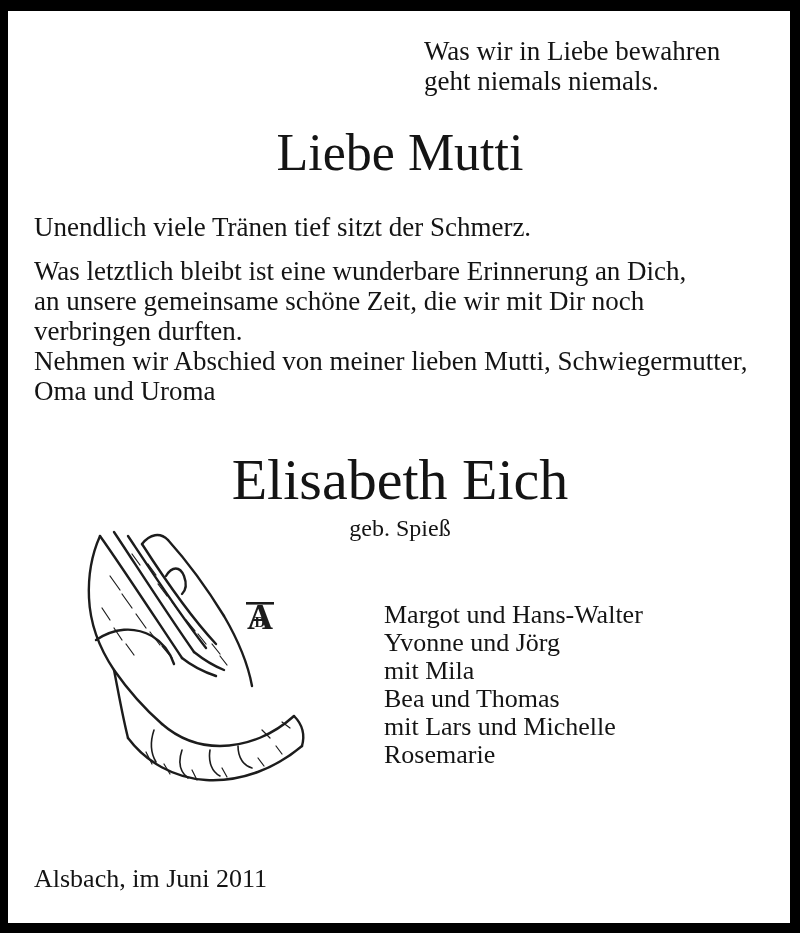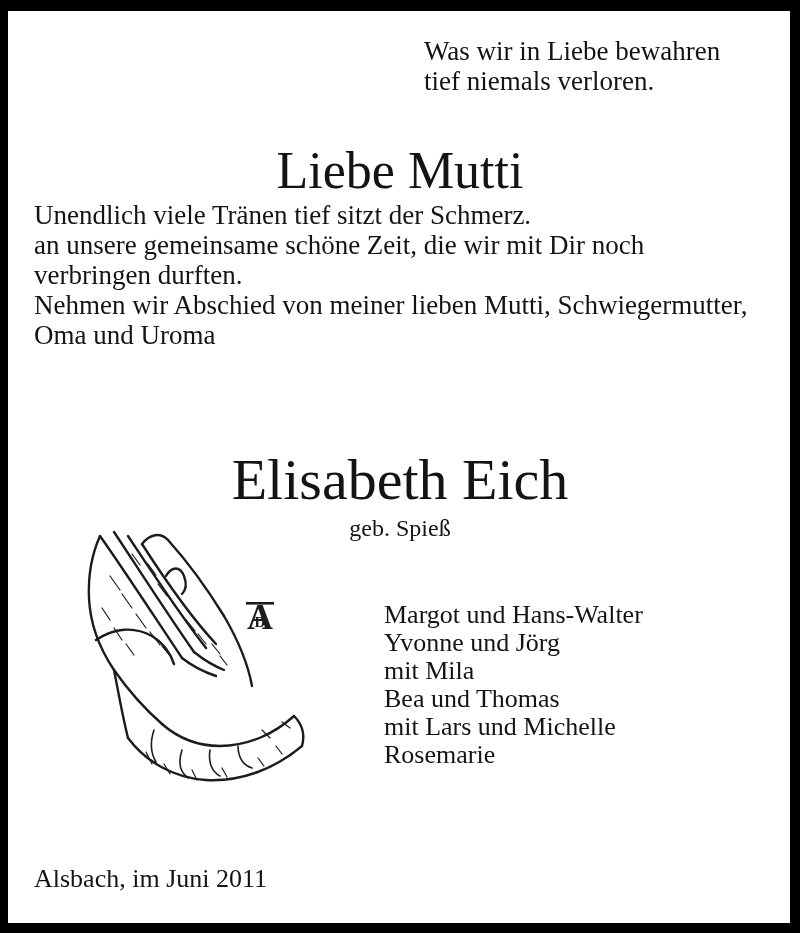--- a/index.html
+++ b/index.html
@@ -17,26 +17,26 @@
     position:absolute;inset:0;
     border-style:solid;border-color:#000000;
     border-width:11px 10px 10px 8px;
     pointer-events:none;
   }
   .epigraph{
     position:absolute;left:424px;top:36px;
     font-size:27px;line-height:30px;white-space:nowrap;
   }
   .salutation{
-    position:absolute;left:0;top:142px;width:800px;
+    position:absolute;left:0;top:124px;width:800px;
     text-align:center;font-size:52px;line-height:58px;
     font-weight:normal;margin:0;white-space:nowrap;
   }
   .body-text{
-    position:absolute;left:34px;top:200px;
+    position:absolute;left:34px;top:212px;
     font-size:27px;line-height:30px;
   }
   .body-text .bline{white-space:nowrap;}
   .body-text .gap-before{margin-top:14px;}
   .deceased-name{
     position:absolute;left:0;top:448px;width:800px;
     text-align:center;font-size:58px;line-height:64px;
     font-weight:normal;margin:0;white-space:nowrap;
   }
   .maiden-name{
@@ -61,27 +61,28 @@
 </style>
 </head>
 <body>
 
 <div class="page">
 
   <div class="frame"></div>
 
   <div class="epigraph">
     <div>Was wir in Liebe bewahren</div>
-    <div>tief niemals verloren.</div>
+    <div>geht niemals niemals.</div>
   </div>
 
   <h1 class="salutation">Liebe Mutti</h1>
 
   <div class="body-text">
     <div class="bline">Unendlich viele Tränen tief sitzt der Schmerz.</div>
+    <div class="bline gap-before">Was letztlich bleibt ist eine wunderbare Erinnerung an Dich,</div>
     <div class="bline">an unsere gemeinsame schöne Zeit, die wir mit Dir noch</div>
     <div class="bline">verbringen durften.</div>
     <div class="bline">Nehmen wir Abschied von meiner lieben Mutti, Schwiegermutter,</div>
     <div class="bline">Oma und Uroma</div>
   </div>
 
   <h2 class="deceased-name">Elisabeth Eich</h2>
   <div class="maiden-name">geb. Spieß</div>
 
   <svg class="hands" viewBox="0 0 270 295" xmlns="http://www.w3.org/2000/svg" fill="none" stroke="#1c1c1c" stroke-width="2.4" stroke-linecap="round" stroke-linejoin="round">

